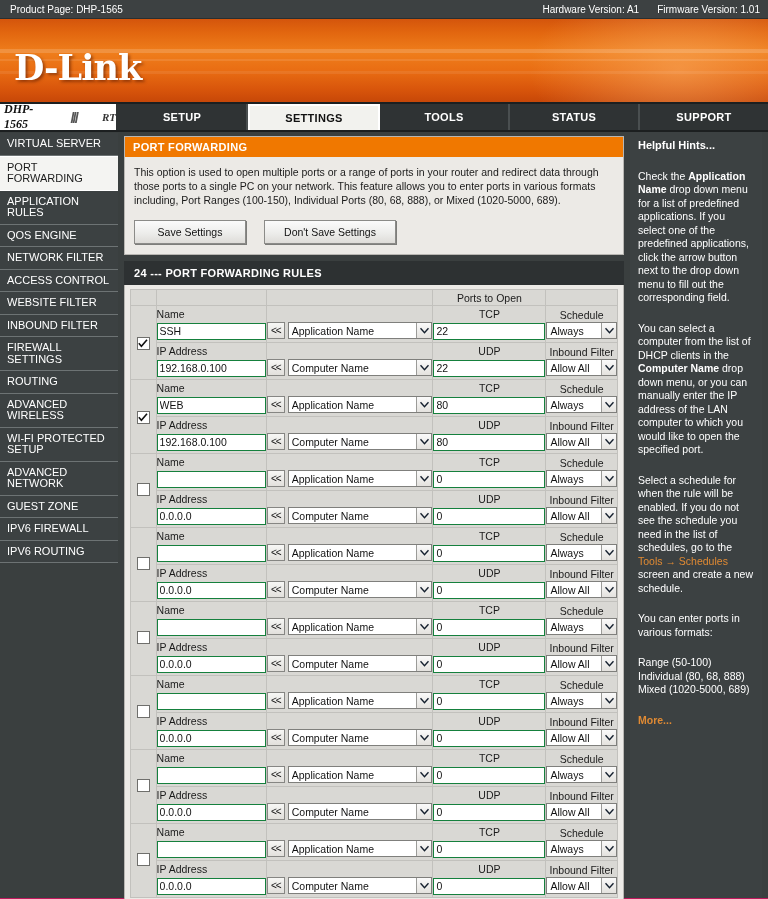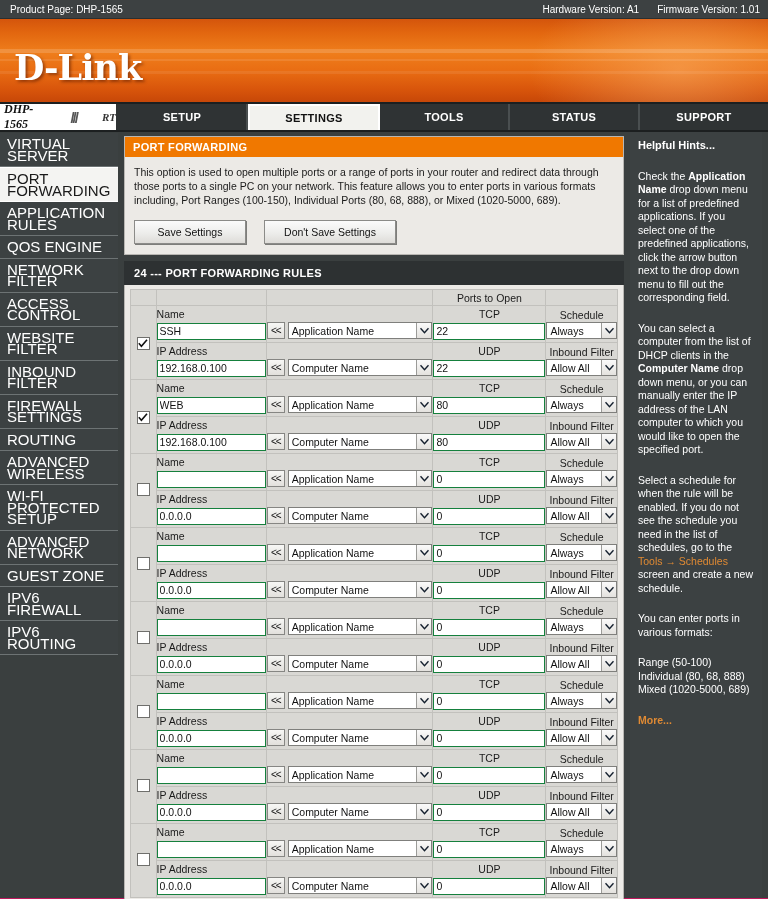--- a/index.html
+++ b/index.html
@@ -118,21 +118,21 @@
     align-items: flex-start;
     background: #3a3f3f;
     height: 766px;
   }
 
   
   .sidebar { width: 118px; padding-top: 1px; flex: none; }
   .menu-item {
     background: #3c4142;
     color: #ffffff;
-    font-size: 15px;
+    font-size: 11px;
     padding: 5px 6px 5px 7px;
     border-bottom: 1px solid #6d7374;
     line-height: 11.5px;
     cursor: pointer;
     min-height: 22px;
     display: flex;
     align-items: center;
   }
   .menu-item.active {
     background: #f4f4f2;

